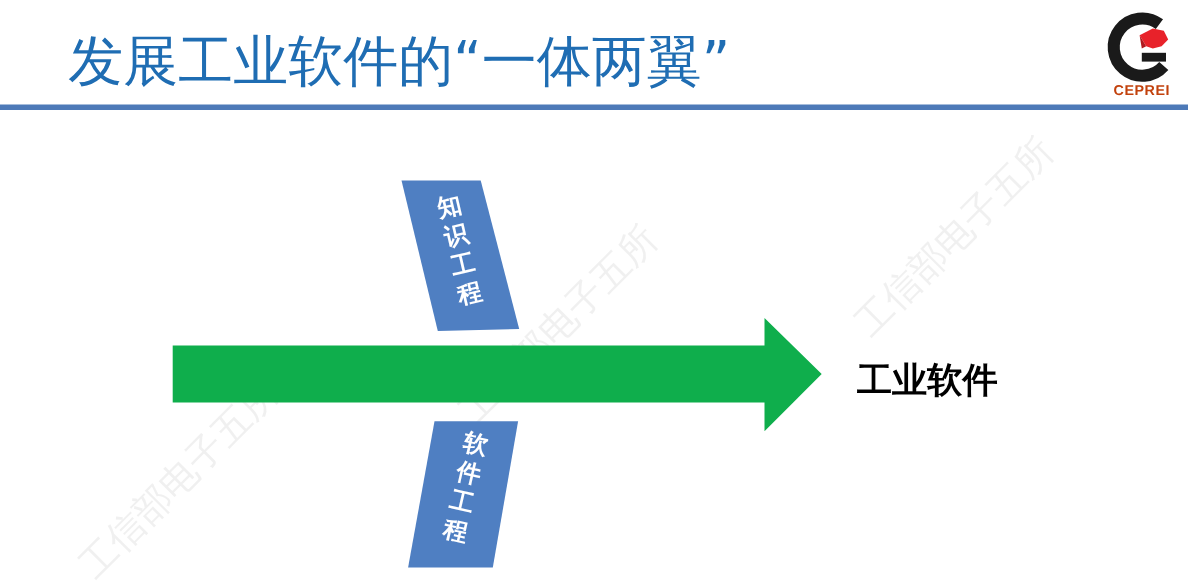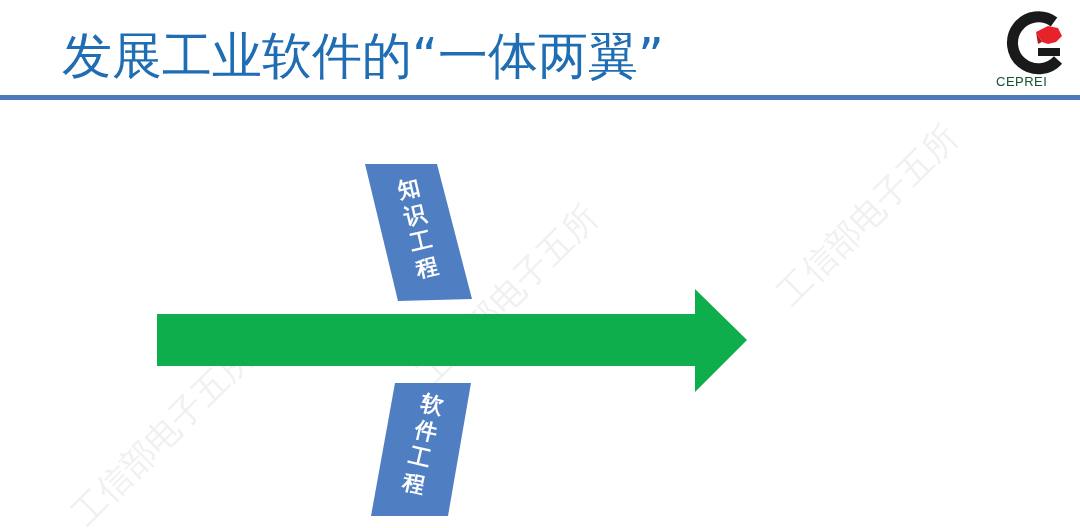--- a/index.html
+++ b/index.html
@@ -42,24 +42,25 @@
       left: 996px;
       top: 8px;
       width: 84px;
       height: 84px;
     }
     .logo-text {
       position: absolute;
       left: 0;
       top: 66px;
       width: 84px;
+      text-align: center;
       font-family: "Liberation Sans", sans-serif;
-      font-weight: normal;
+      font-weight: bold;
       font-size: 13px;
-      color: #14532d;
+      color: #c2410c;
       letter-spacing: 0.5px;
     }
     .diagram {
       position: absolute;
       left: 0;
       top: 0;
       width: 1080px;
       height: 528px;
     }
     .arrow-label {
@@ -157,14 +158,15 @@
 
   <div class="wing-label wing-top-label">知
 识
 工
 程</div>
   <div class="wing-label wing-bottom-label">软
 件
 工
 程</div>
 
+  <div class="result-label">工业软件</div>
 
 </div>
 
 </body></html>

